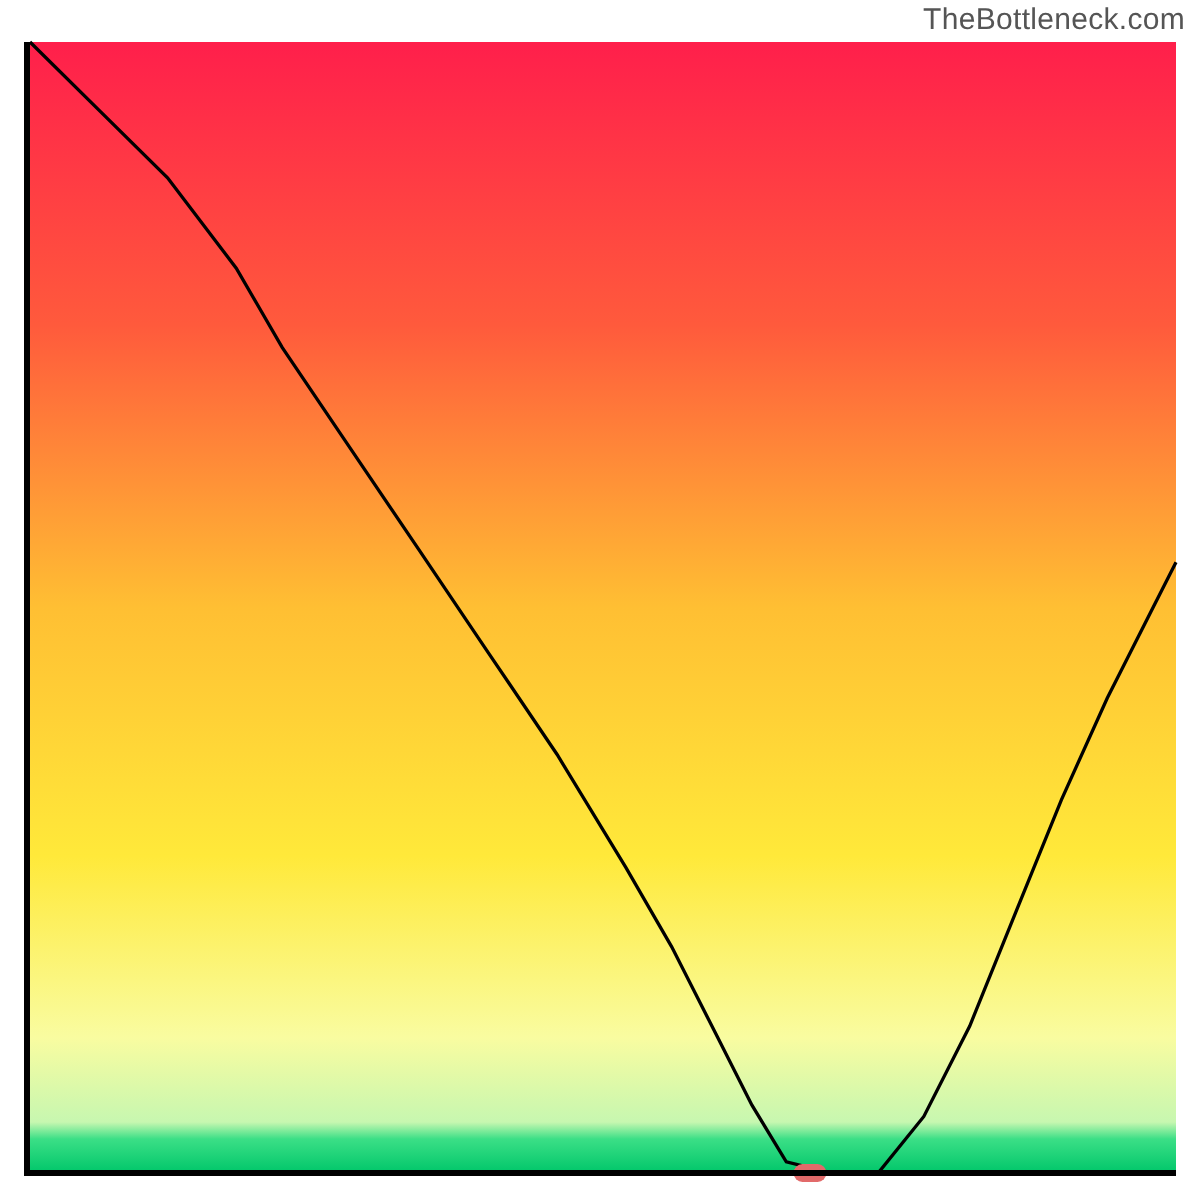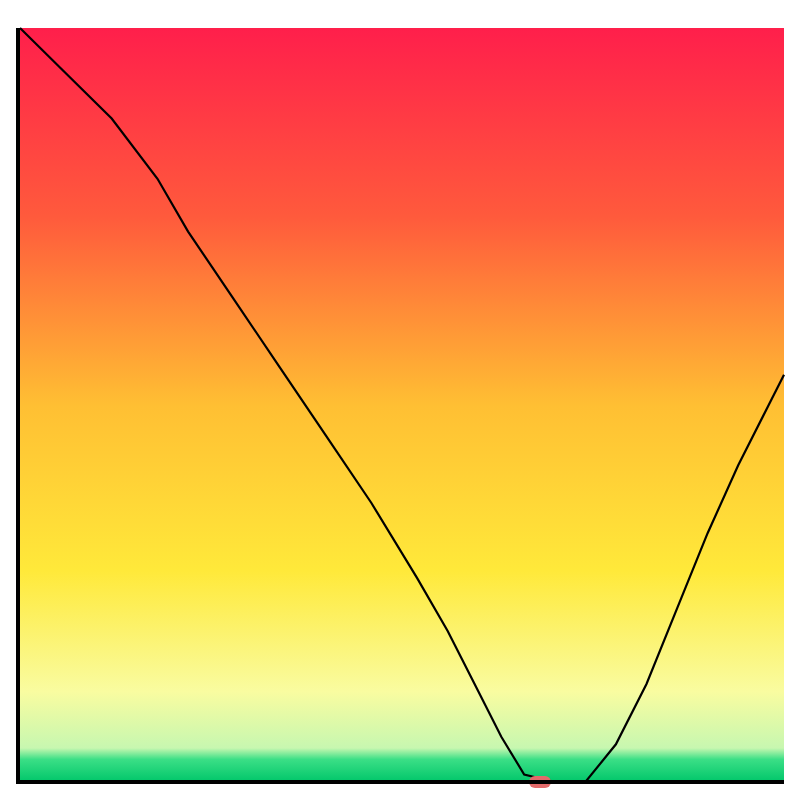--- a/index.html
+++ b/index.html
@@ -58,20 +58,21 @@
     bottom: 16px;
     width: 768px;
     height: 4px;
   }
 </style>
 </head>
 <body>
 
 <div class="chart-container">
 
+  <div class="watermark">TheBottleneck.com</div>
 
   <svg class="plot" viewBox="0 0 800 800" preserveAspectRatio="none">
     <defs>
       <linearGradient id="bg-grad" x1="0" y1="0" x2="0" y2="1">
         <stop offset="0%" stop-color="#ff1f4b"></stop>
         <stop offset="25%" stop-color="#ff5a3c"></stop>
         <stop offset="50%" stop-color="#ffbf33"></stop>
         <stop offset="72%" stop-color="#ffe93a"></stop>
         <stop offset="88%" stop-color="#f9fca0"></stop>
         <stop offset="95.5%" stop-color="#c7f7b0"></stop>

